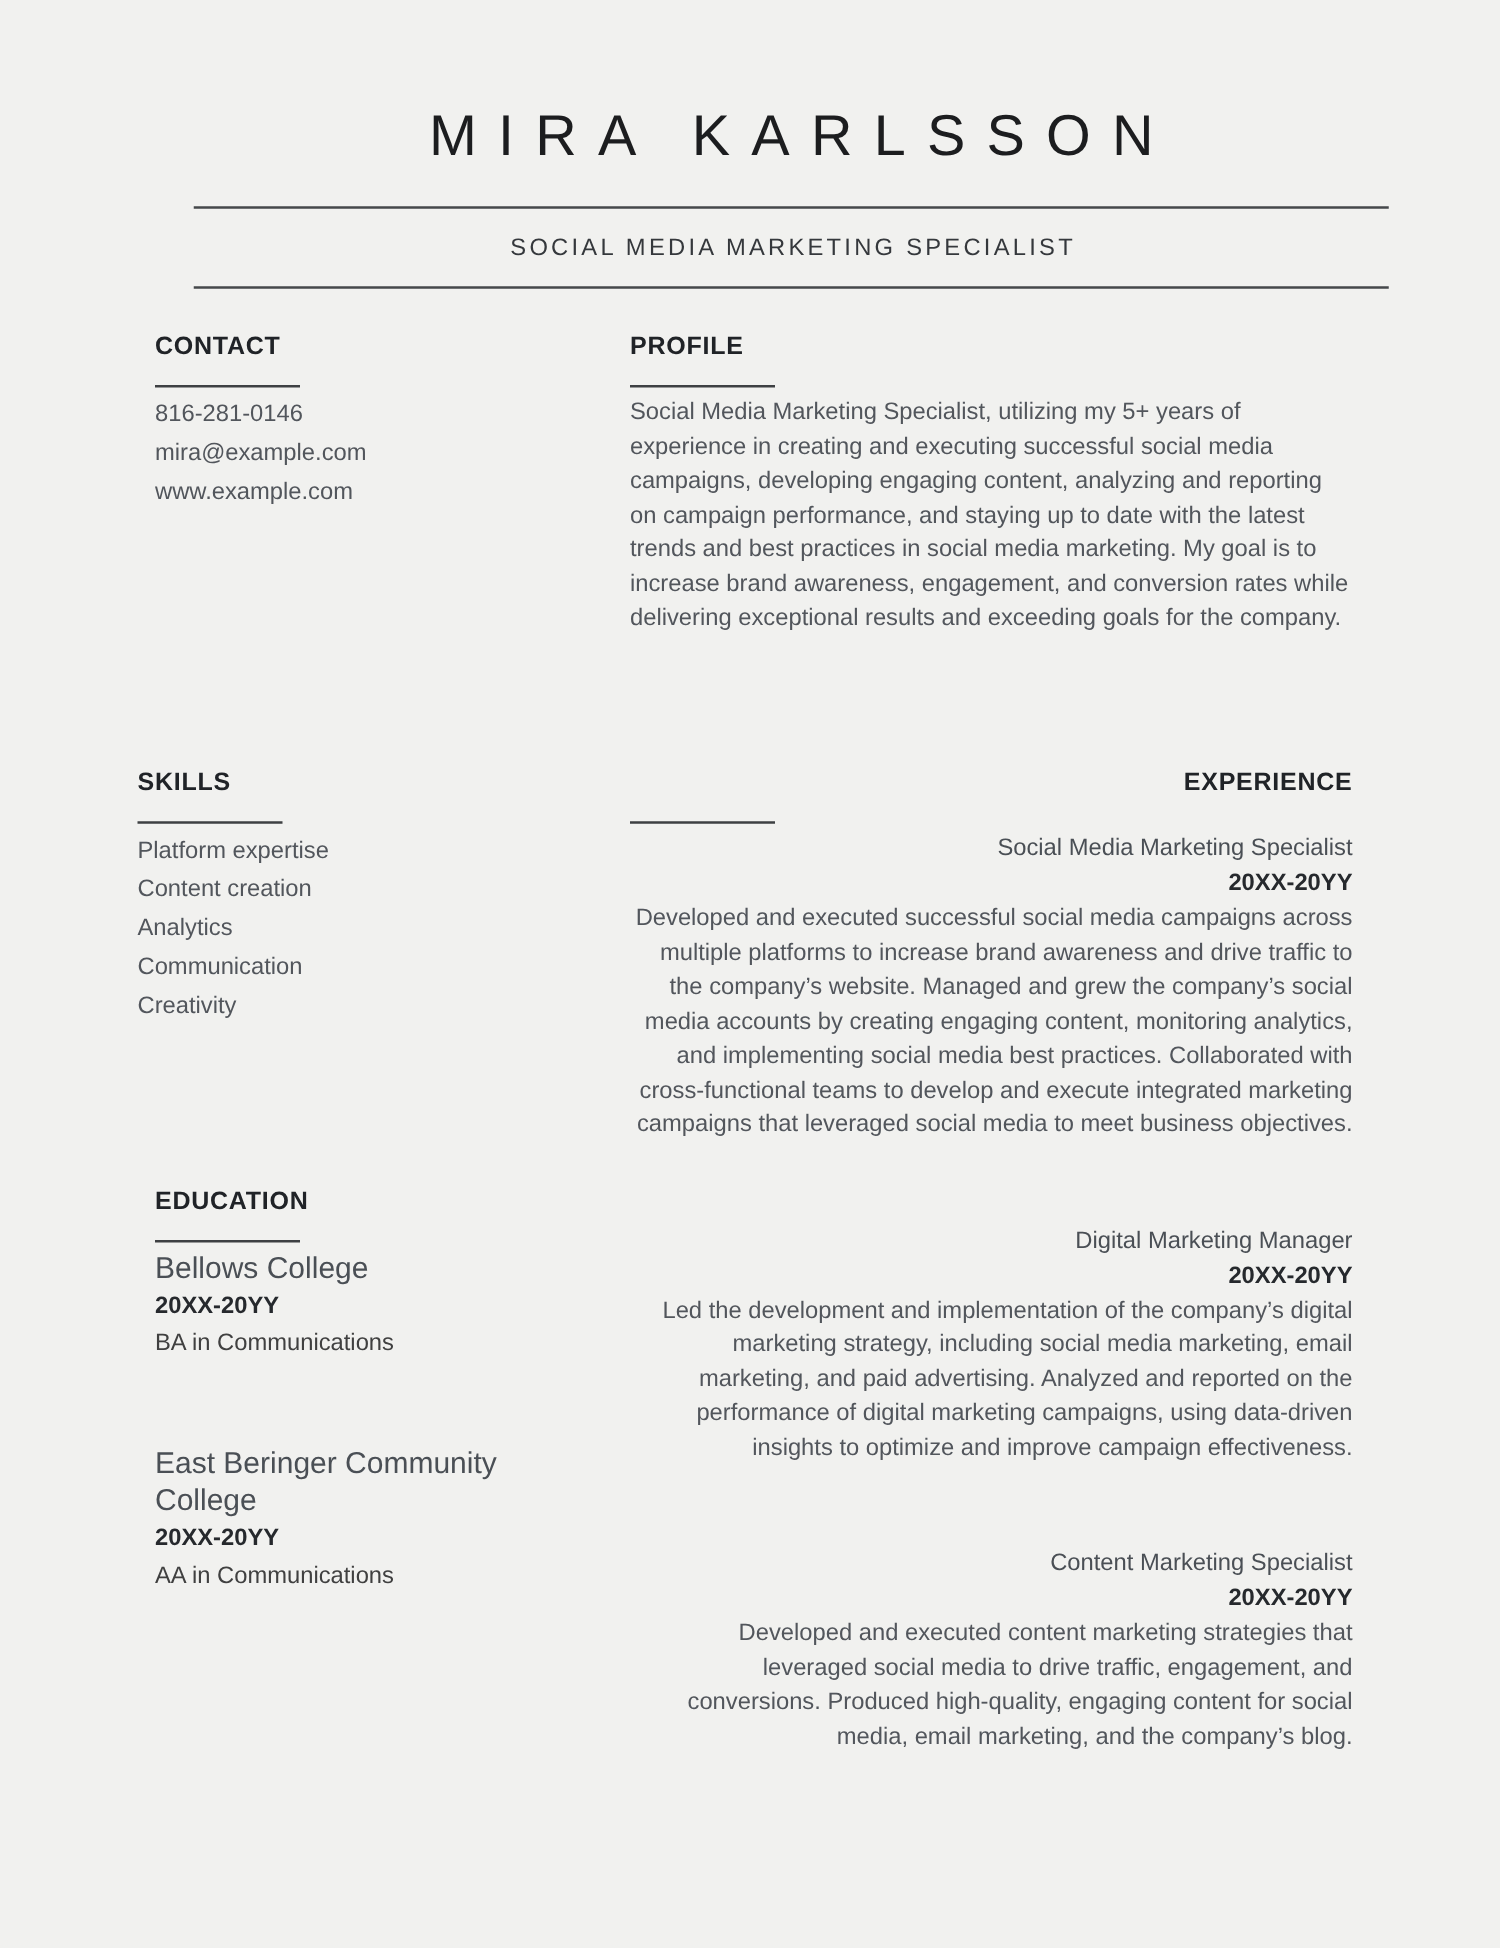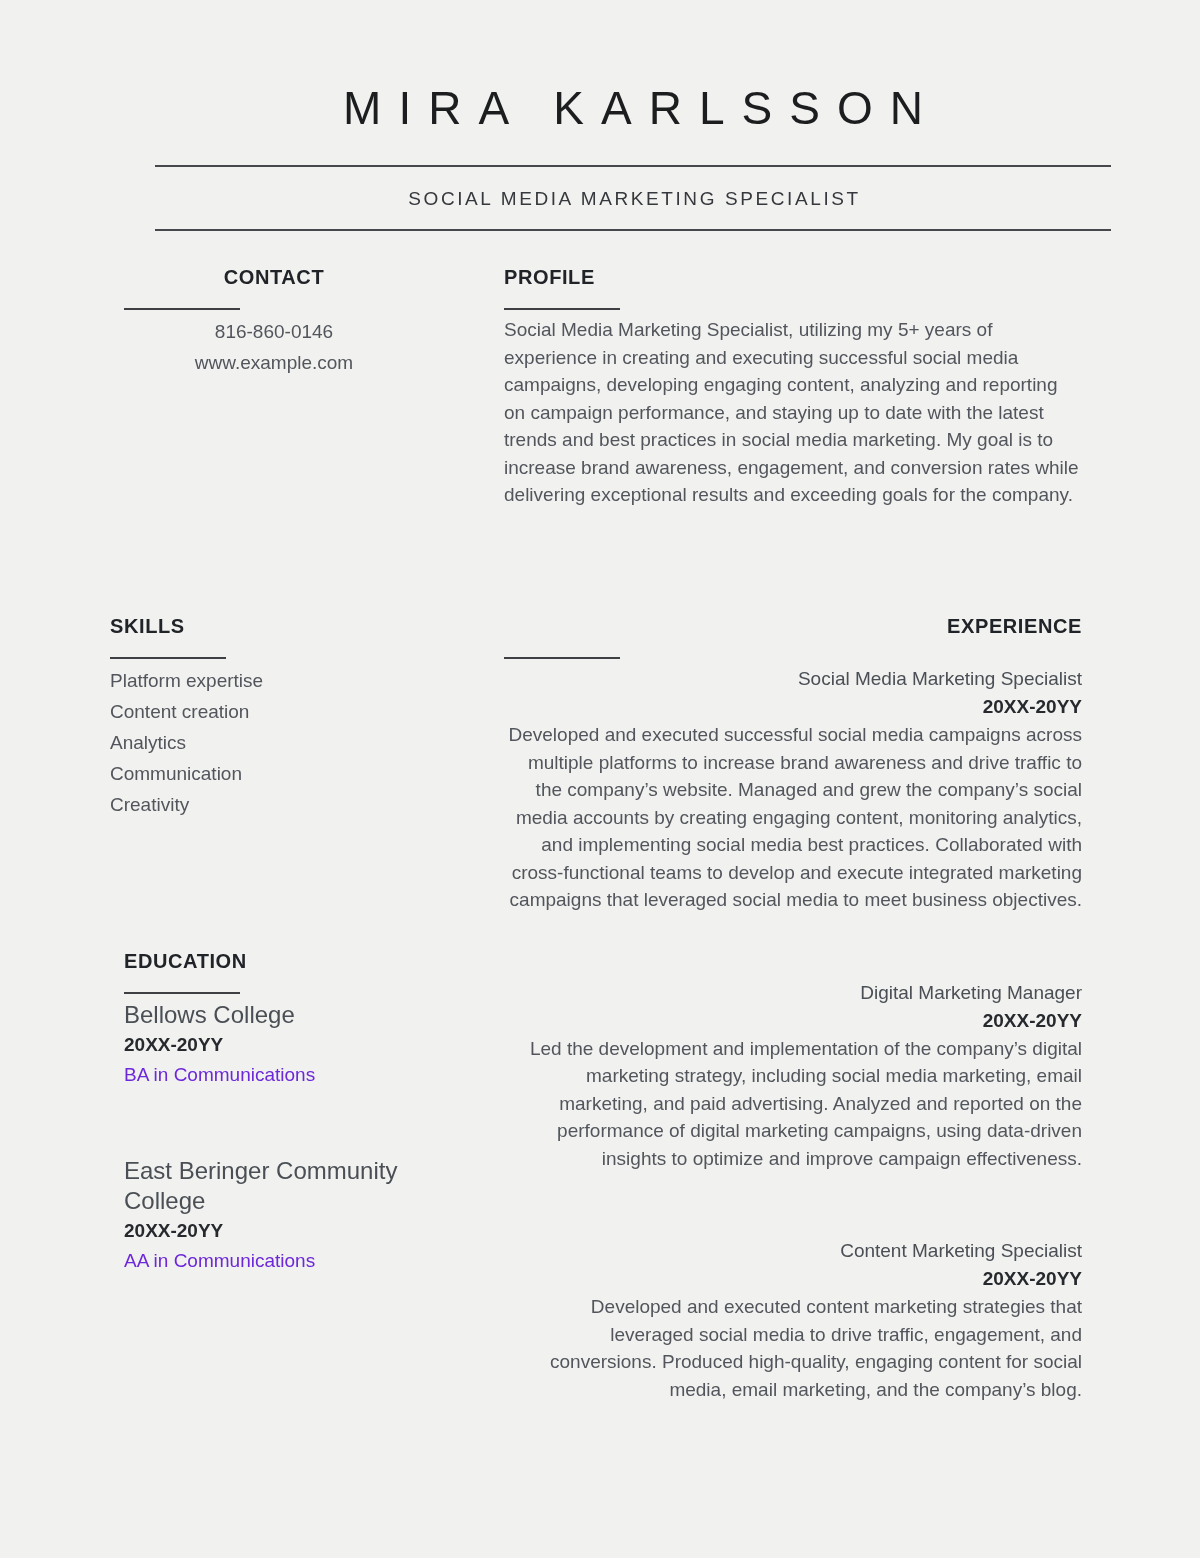--- a/index.html
+++ b/index.html
@@ -38,21 +38,21 @@
     margin-top: 21px;
     padding-left: 3px;
     font-size: 19px;
     letter-spacing: 2.6px;
     color: #35383c;
   }
   .divider.bottom { margin-top: 19px; }
 
   
   .section { position: absolute; }
-  #contact    { left: 124px; top: 266px; width: 300px; text-align: center; }
+  #contact    { left: 124px; top: 266px; width: 300px; }
   #profile    { left: 504px; top: 266px; width: 578px; }
   #skills     { left: 110px; top: 615px; width: 300px; }
   #experience { left: 504px; top: 615px; width: 578px; text-align: right; }
   #education  { left: 124px; top: 950px; width: 316px; }
 
   .sec-heading {
     margin: 0;
     font-size: 20px;
     font-weight: 700;
     letter-spacing: 0.6px;
@@ -82,39 +82,40 @@
   .xp-entry { margin-top: 65px; }
   .xp-entry.first { margin-top: 0; }
   .job-title { font-size: 19px; line-height: 28px; color: #4a4f55; }
   .job-dates { font-size: 19px; line-height: 28px; font-weight: 700; color: #26292d; }
 
   
   .edu-entry { margin-top: 66px; }
   .edu-entry.first { margin-top: 0; }
   .edu-school { font-size: 24px; line-height: 30px; color: #4a4f55; }
   .edu-dates  { font-size: 19px; line-height: 30px; font-weight: 700; color: #26292d; }
-  .edu-degree { font-size: 19px; line-height: 30px; color: #6d28d9; }
+  .edu-degree { font-size: 19px; line-height: 30px; color: #404040; }
 </style>
 </head>
 <body>
 
 <div class="page">
 
   <header>
     <h1 class="name">MIRA KARLSSON</h1>
     <hr class="divider top">
     <div class="subtitle">SOCIAL MEDIA MARKETING SPECIALIST</div>
     <hr class="divider bottom">
   </header>
 
   <section class="section" id="contact">
     <h2 class="sec-heading">CONTACT</h2>
     <div class="rule"></div>
     <div class="line-list">
-      <div>816-860-0146</div>
+      <div>816-281-0146</div>
+      <div>mira@example.com</div>
       <div>www.example.com</div>
     </div>
   </section>
 
   <section class="section" id="profile">
     <h2 class="sec-heading">PROFILE</h2>
     <div class="rule"></div>
     <p class="para">Social Media Marketing Specialist, utilizing my 5+ years of experience in creating and executing successful social media campaigns, developing engaging content, analyzing and reporting on campaign performance, and staying up to date with the latest trends and best practices in social media marketing. My goal is to increase brand awareness, engagement, and conversion rates while delivering exceptional results and exceeding goals for the company.</p>
   </section>
 

